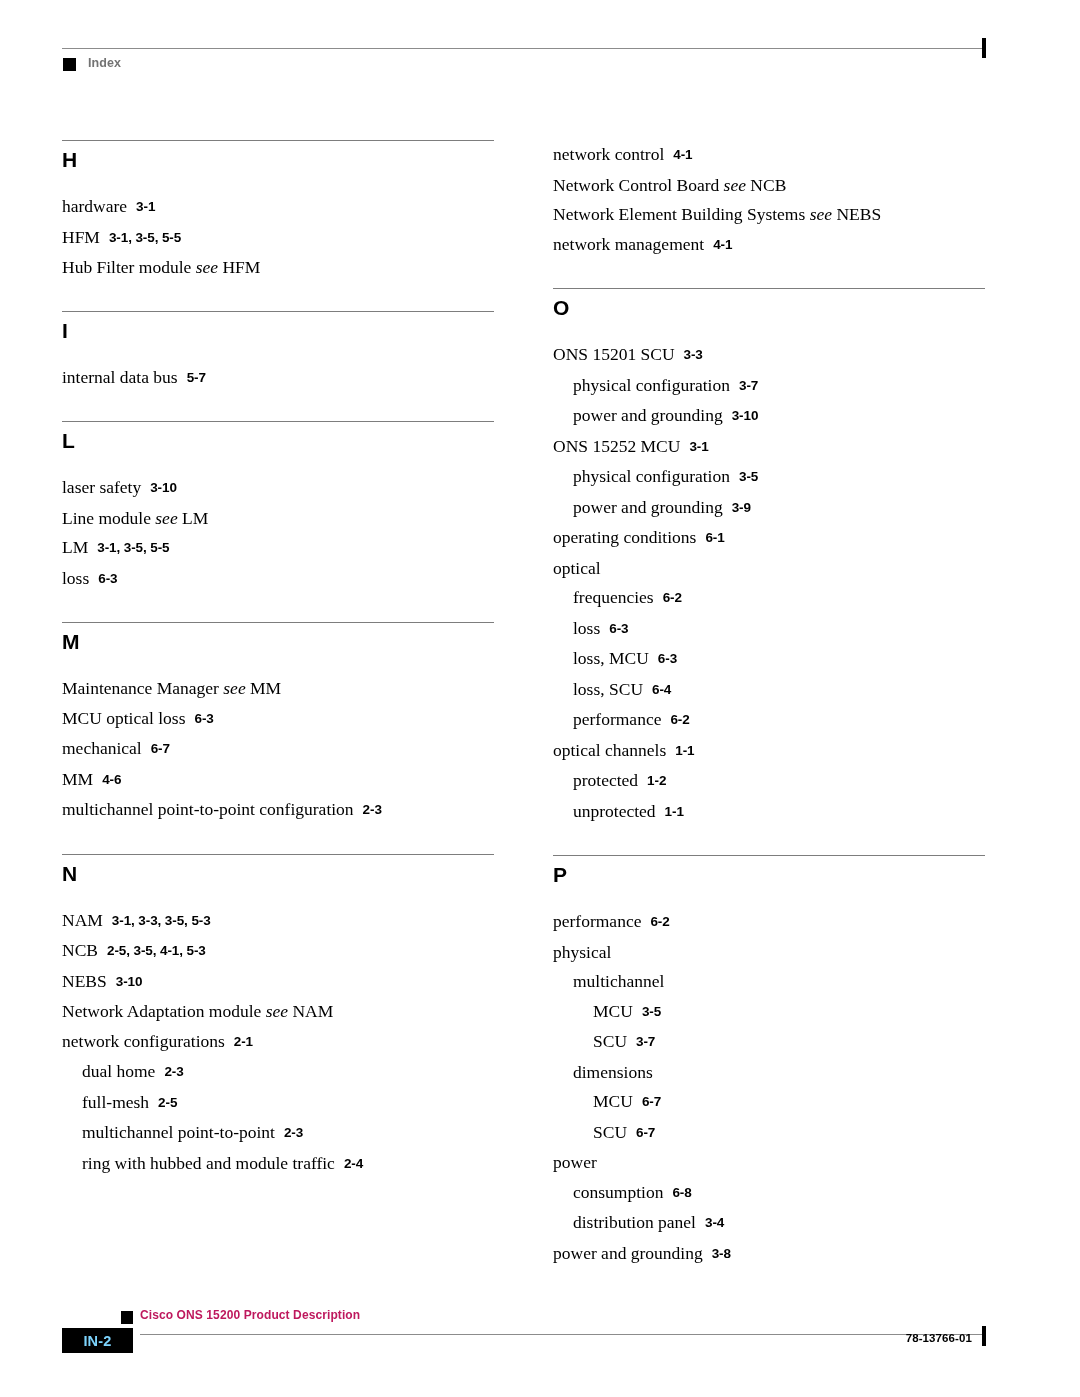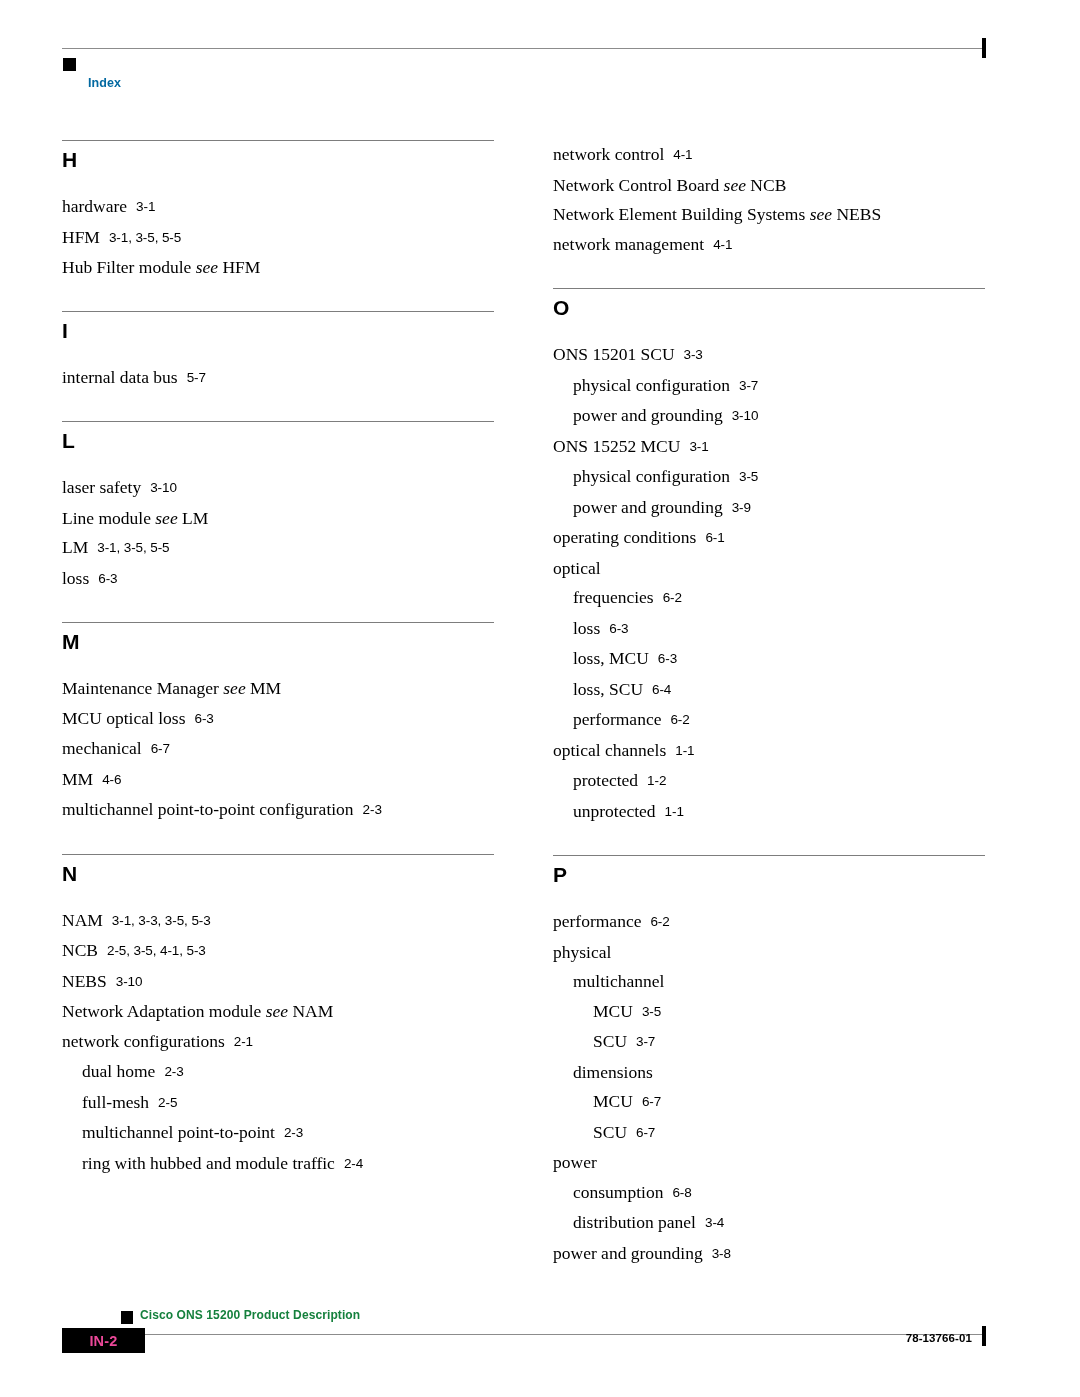--- a/index.html
+++ b/index.html
@@ -49,22 +49,21 @@
     background: #000000;
   }
   .header-label {
     position: absolute;
     left: 88px;
     top: 56px;
     font-family: "Liberation Sans", sans-serif;
     font-weight: bold;
     font-size: 12.5px;
     letter-spacing: 0.1px;
-    color: #0369a1;
-    margin-top: 20px;
+    color: #737373;
   }
 
   
   .columns {
     position: absolute;
     left: 0;
     top: 0;
     width: 1080px;
     height: 1290px;
   }
@@ -107,21 +106,21 @@
   .entry.lvl0 { padding-left: 0px; }
   .entry.lvl1 { padding-left: 20px; }
   .entry.lvl2 { padding-left: 40px; }
 
   .entry-term { font-style: normal; }
   .entry-see {
     font-style: italic;
   }
   .entry-ref {
     font-family: "Liberation Sans", sans-serif;
-    font-weight: normal;
+    font-weight: bold;
     font-size: 13.5px;
     letter-spacing: -0.1px;
     margin-left: 9px;
     position: relative;
     top: -1px;
   }
 
   
   .section + .section { margin-top: 28px; }
   .footer-rule {
@@ -149,30 +148,30 @@
     background: #000000;
   }
   .footer-title {
     position: absolute;
     left: 140px;
     top: 1308px;
     font-family: "Liberation Sans", sans-serif;
     font-weight: bold;
     font-size: 12px;
     letter-spacing: 0.1px;
-    color: #15803d;
+    color: #be185d;
   }
   .footer-page-badge {
     position: absolute;
     left: 62px;
     top: 1328px;
-    width: 83px;
+    width: 71px;
     height: 25px;
     background: #000000;
-    color: #ec4899;
+    color: #7dd3fc;
     font-family: "Liberation Sans", sans-serif;
     font-weight: bold;
     font-size: 14.5px;
     display: flex;
     align-items: center;
     justify-content: center;
     letter-spacing: 0.2px;
   }
   .footer-docnum {
     position: absolute;

